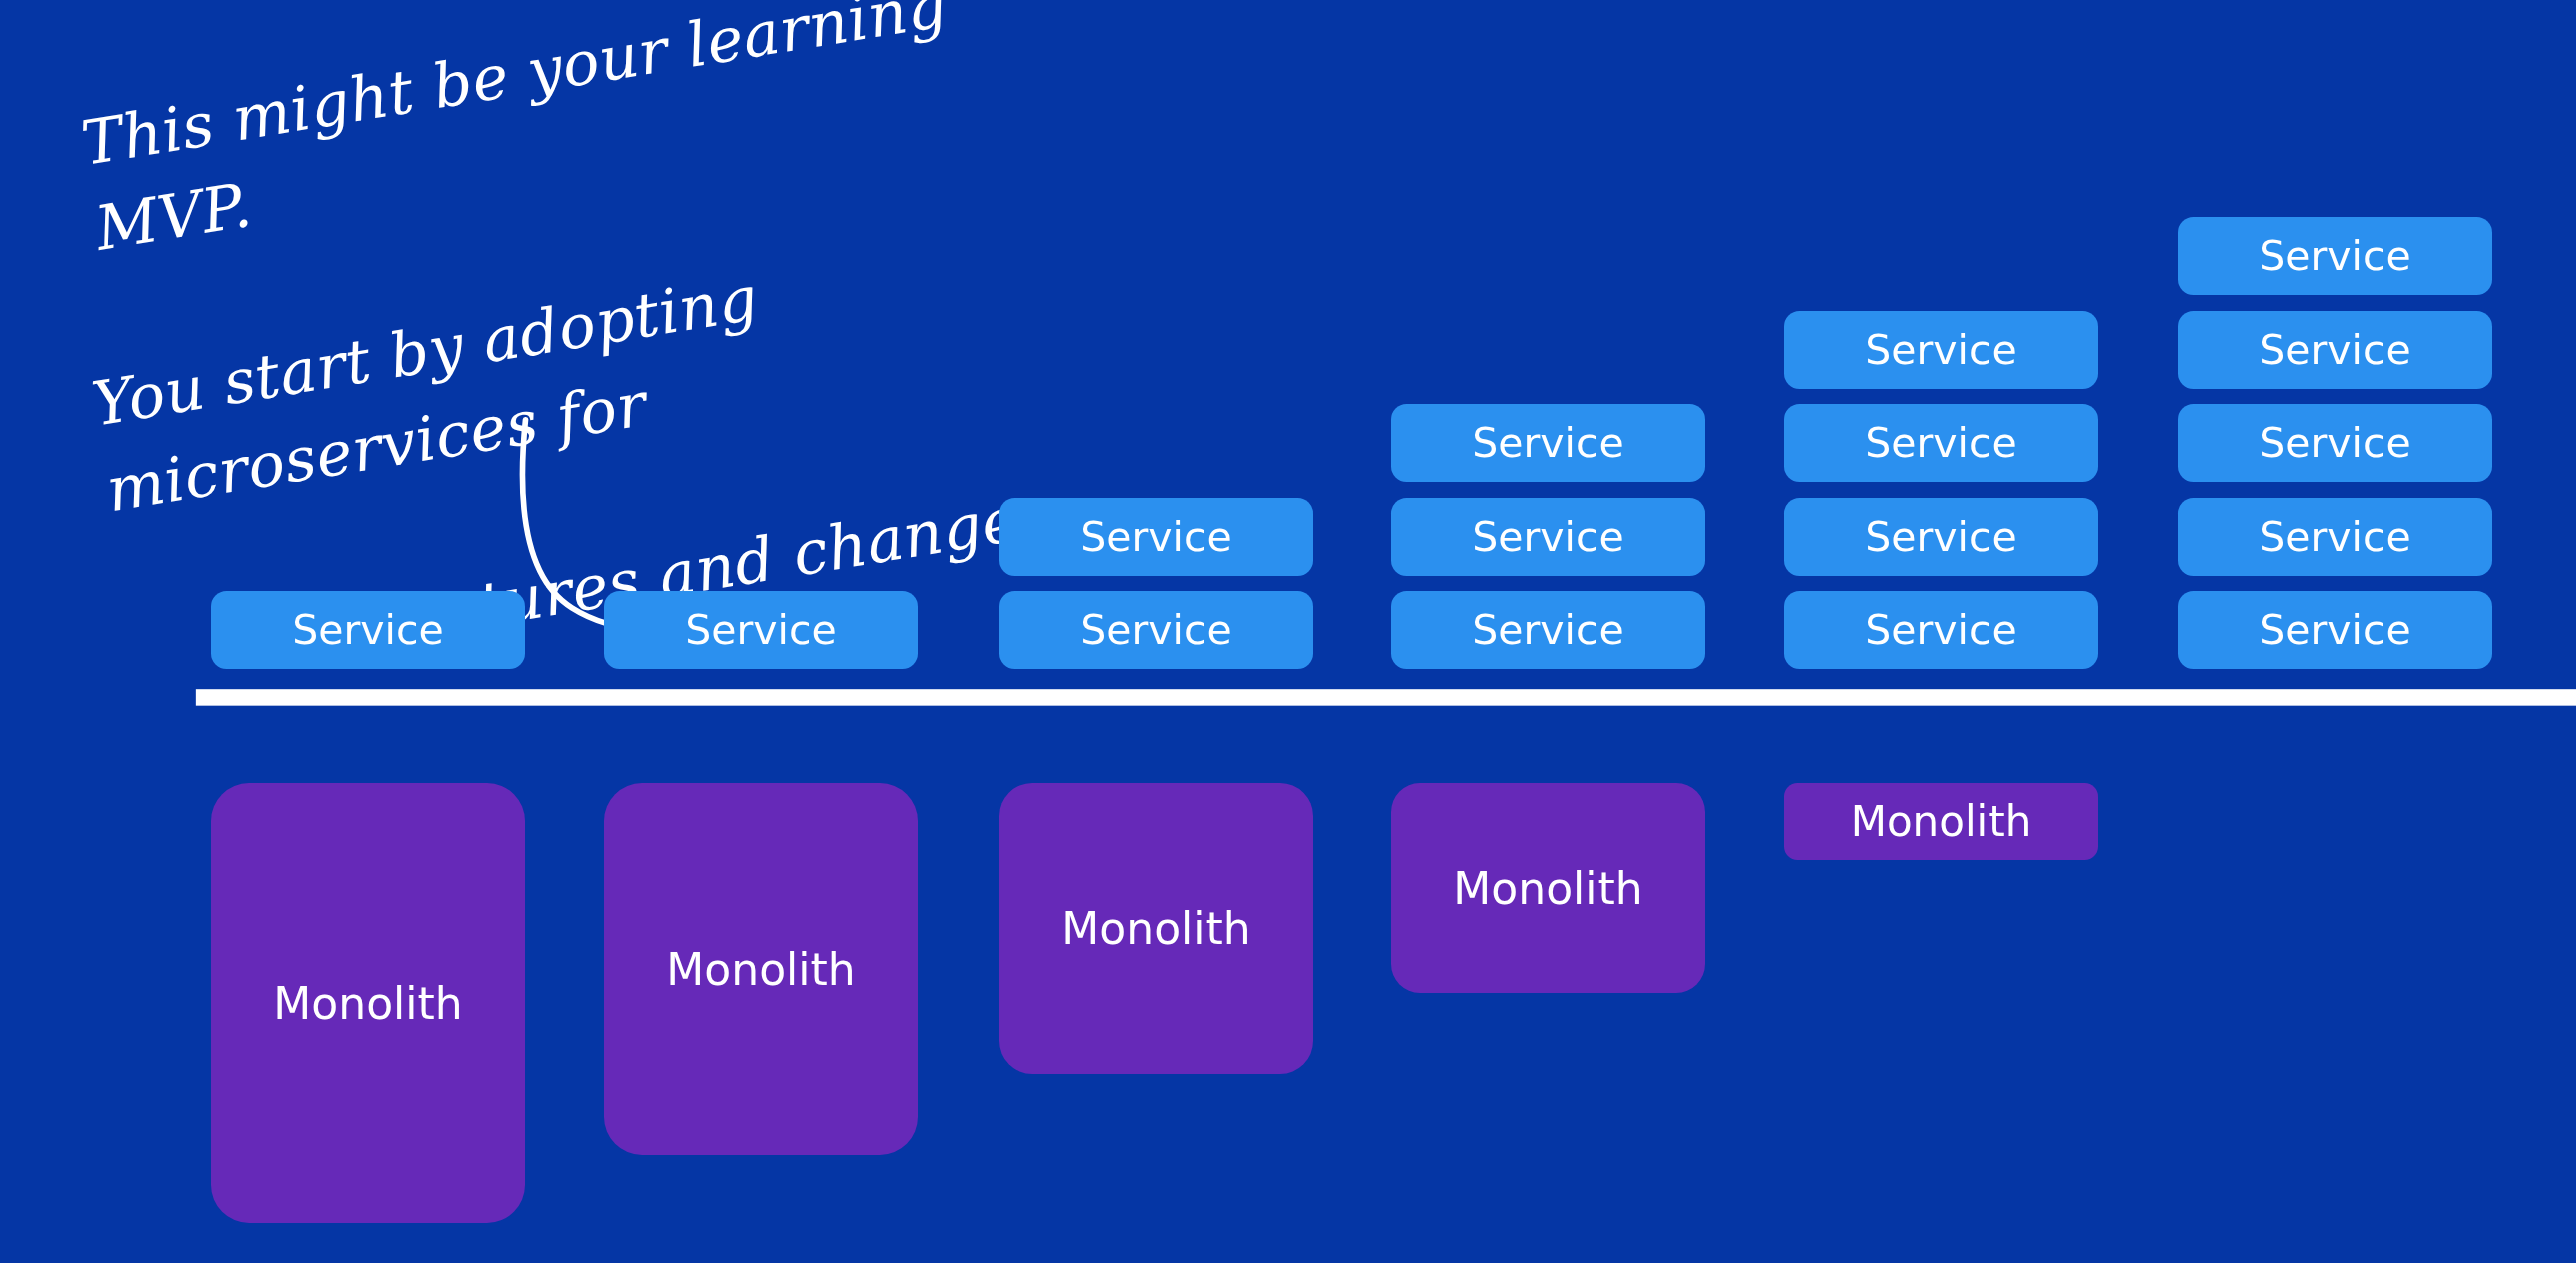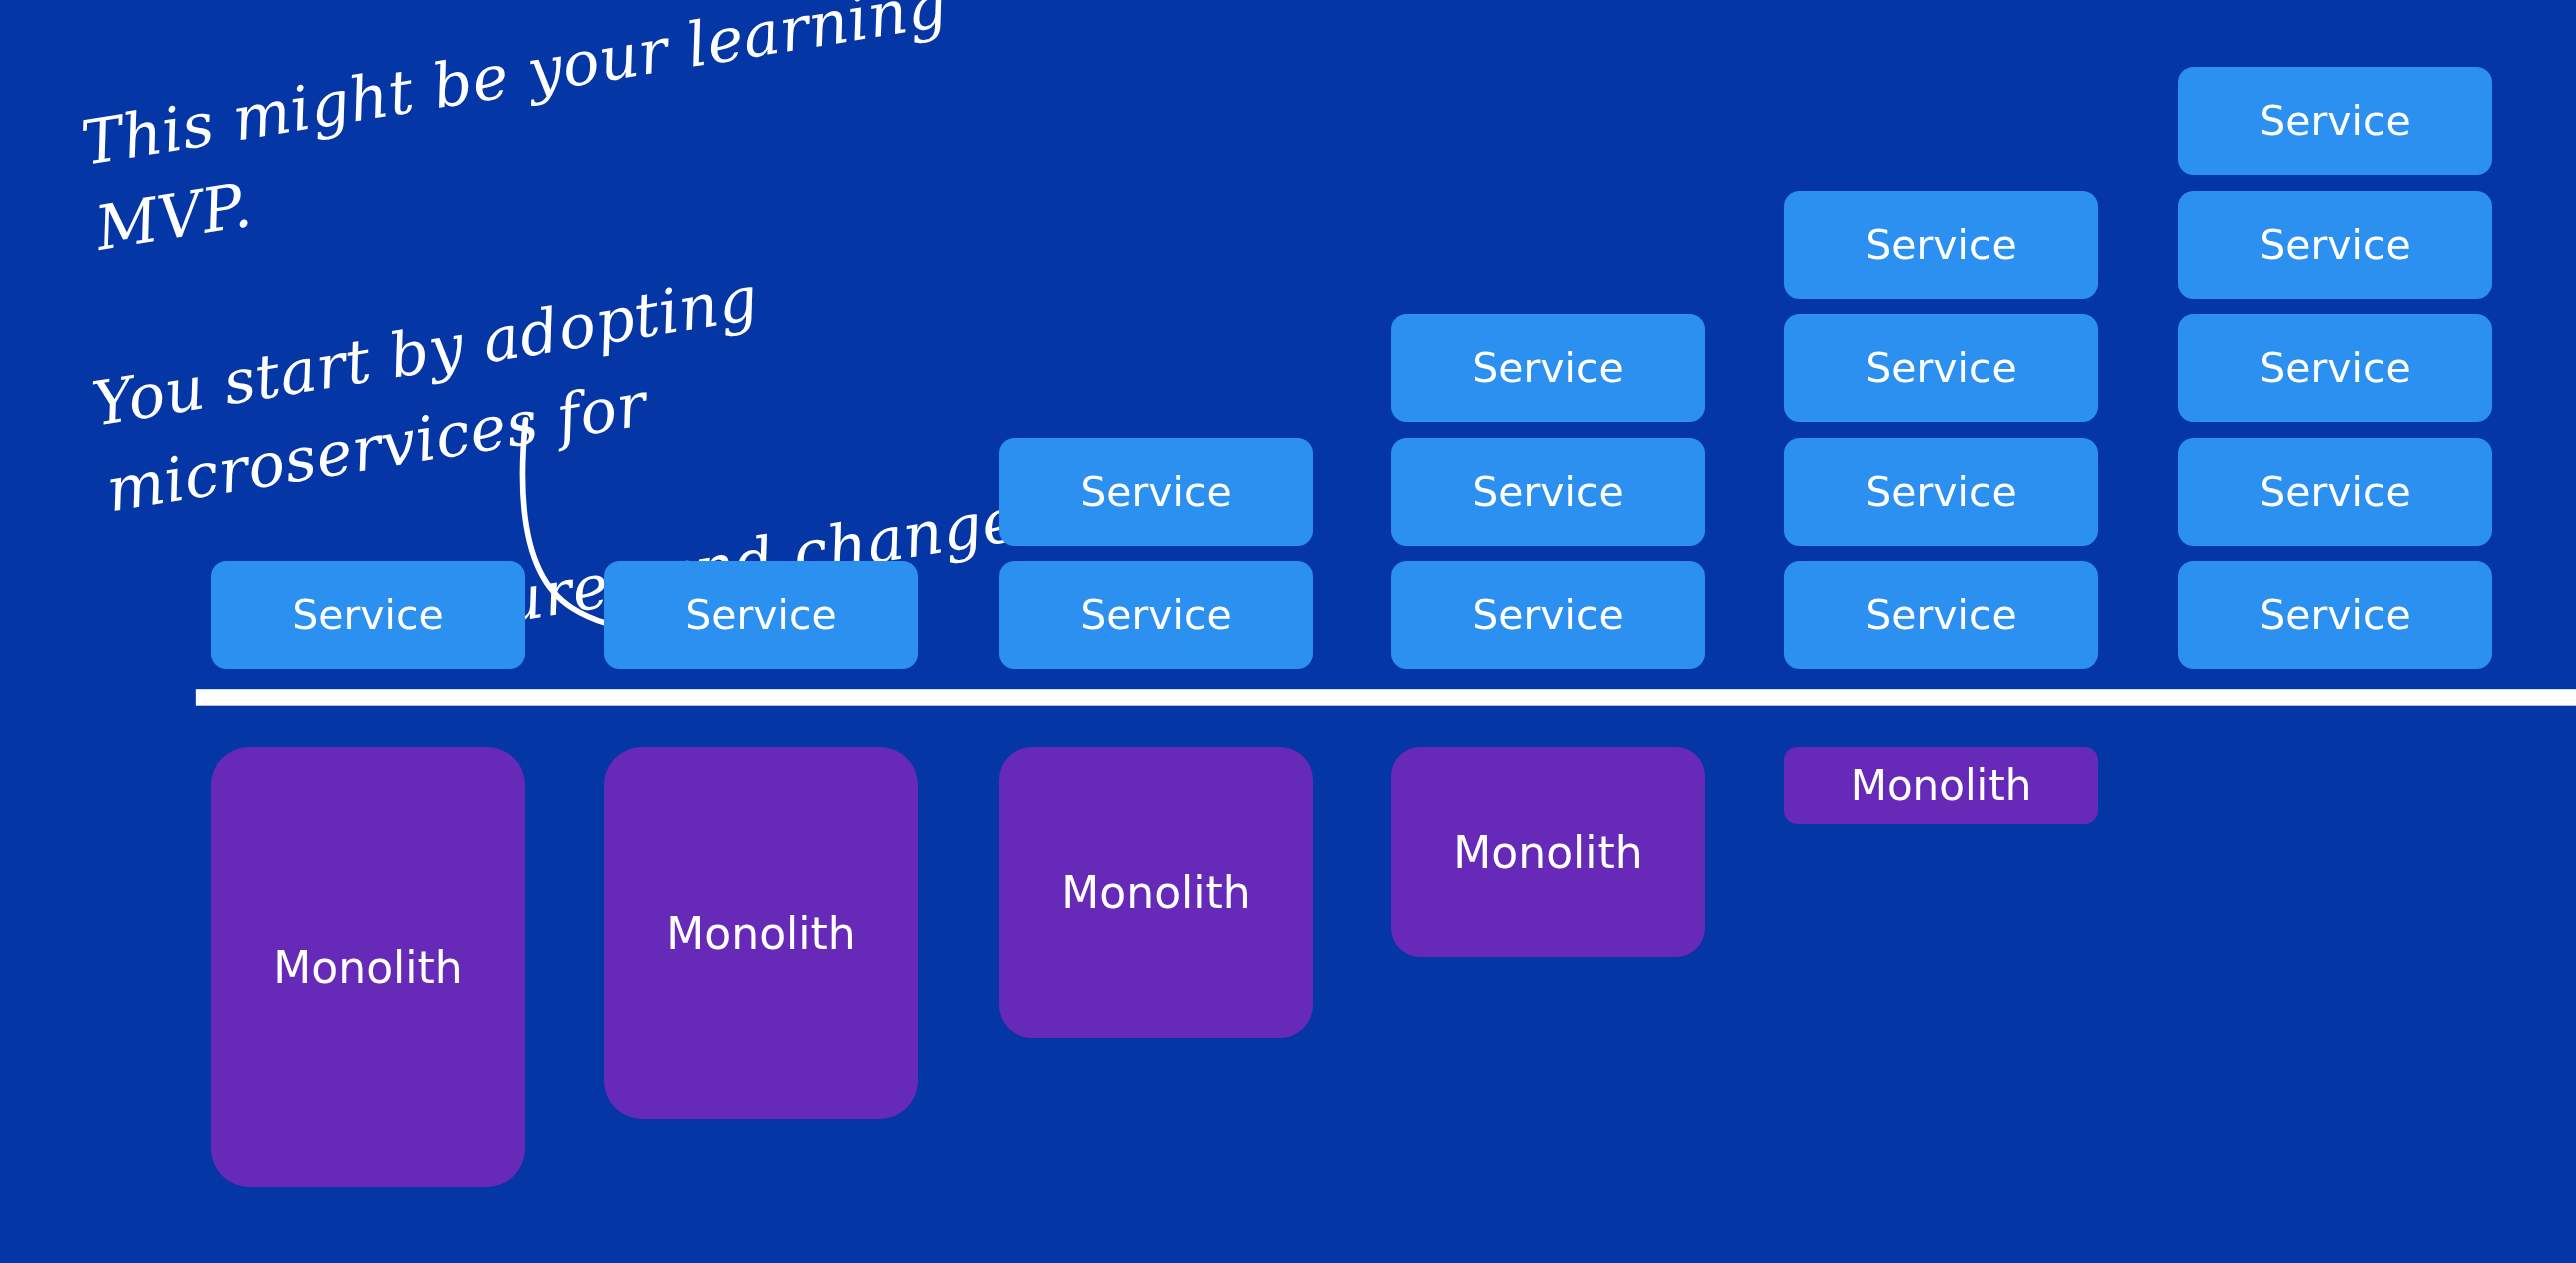--- a/index.html
+++ b/index.html
@@ -60,21 +60,21 @@
     height: 1263px;
   }
   .services {
     position: absolute;
     display: flex;
     flex-direction: column-reverse;
     gap: 15.5px;
   }
   .service-box {
     width: 314px;
-    height: 108px;
+    height: 78px;
     border-radius: 15.5px;
     background: #2b90ef;
     color: #ffffff;
     display: flex;
     align-items: center;
     justify-content: center;
     font-size: 41px;
     font-weight: 400;
     box-sizing: border-box;
   }
@@ -82,20 +82,21 @@
     position: absolute;
     border-radius: 38px;
     background: #6629b8;
     color: #ffffff;
     display: flex;
     align-items: center;
     justify-content: center;
     font-size: 44px;
     font-weight: 400;
     box-sizing: border-box;
+    margin-top: 36px;
   }
 </style>
 </head>
 <body>
 
 <div id="canvas">
 
   <div class="annotation">
     <span class="ln l1">This might be your learning MVP.</span>
     <span class="ln l2">You start by adopting microservices for</span>

